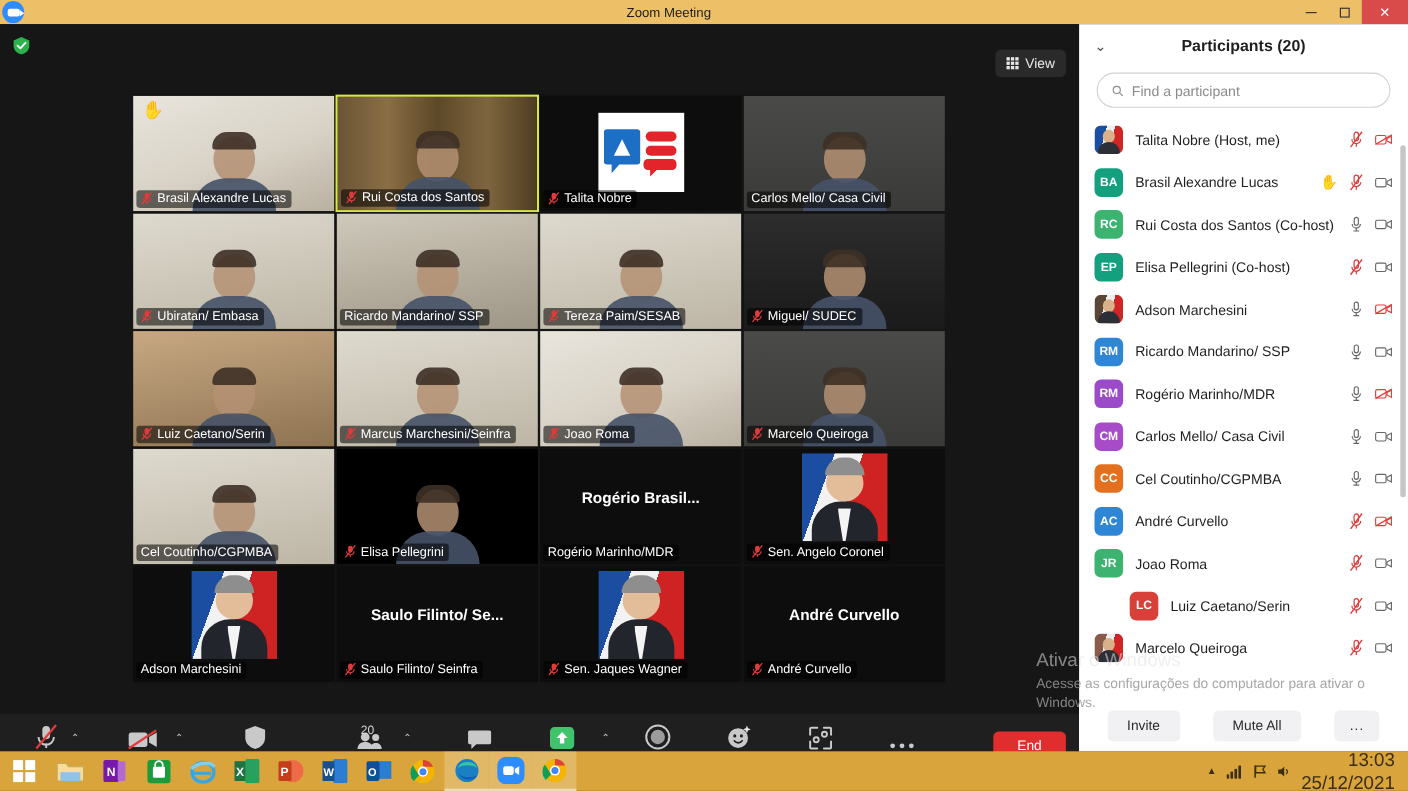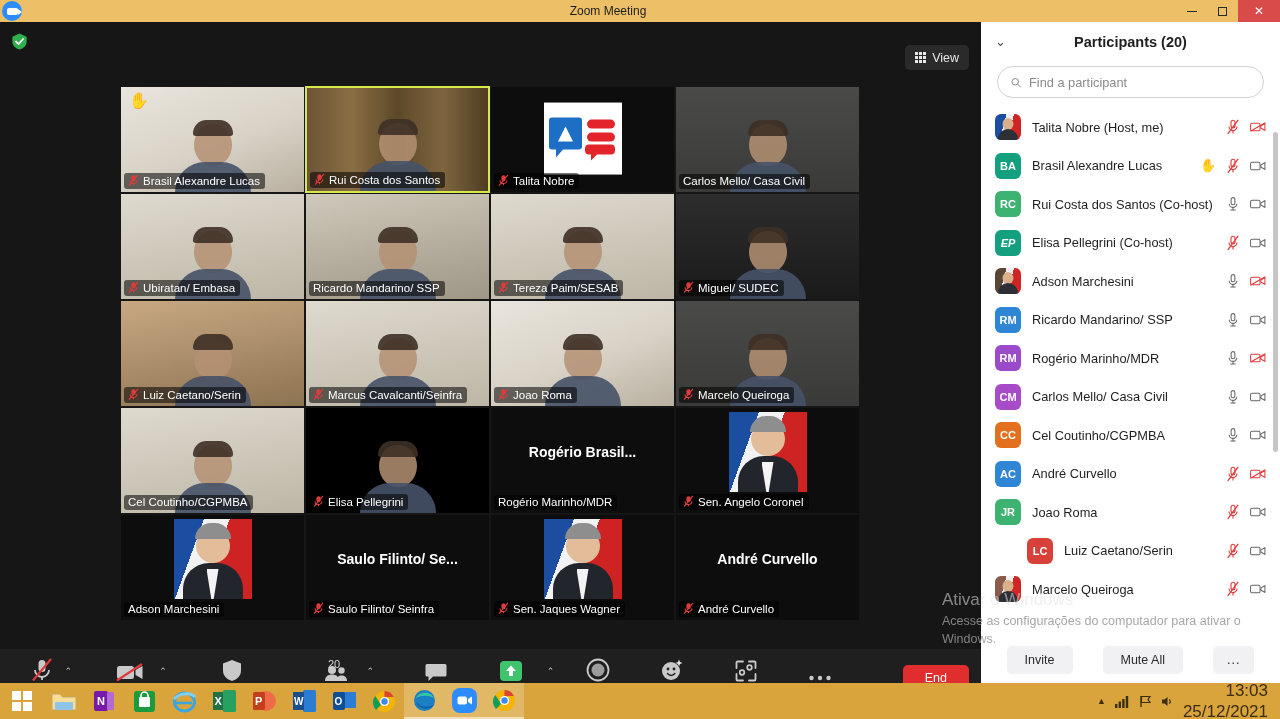--- a/index.html
+++ b/index.html
@@ -406,21 +406,21 @@
             <div style="position:absolute;left:50%;top:0px;transform:translateX(-50%);width:40px;height:16px;border-radius:20px 20px 4px 4px;background:rgba(62,48,38,0.9);"></div>
             <div style="position:absolute;left:50%;bottom:0;transform:translateX(-50%);width:76px;height:30px;border-radius:30px 30px 0 0;background:rgba(70,82,104,0.9);"></div>
           </div>
           <div class="tile-name">
             <svg class="mutemic" viewBox="0 0 16 18">
               <rect x="5" y="1.2" width="6" height="9" rx="3" fill="#e03b3b"></rect>
               <path d="M3 8.5 A5 5 0 0 0 13 8.5" stroke="#e03b3b" stroke-width="1.5" fill="none"></path>
               <line x1="8" y1="13" x2="8" y2="16" stroke="#e03b3b" stroke-width="1.5"></line>
               <line x1="1.5" y1="16.5" x2="14.5" y2="0.8" stroke="#e03b3b" stroke-width="1.7"></line>
             </svg>
-            <span>Marcus Cavalcanti/Seinfra</span>
+            <span>Marcus Marchesini/Seinfra</span>
           </div>
         </div>
         <div class="tile">
           <div class="tile-media bg-a"></div>
           <div style="position: absolute; left: 50%; bottom: 0px; transform: translateX(-50%); width: 72px; height: 72px;">
             <div style="position:absolute;left:50%;top:4px;transform:translateX(-50%);width:38px;height:42px;border-radius:19px/22px;background:rgba(180,145,115,0.85);"></div>
             <div style="position:absolute;left:50%;top:0px;transform:translateX(-50%);width:40px;height:16px;border-radius:20px 20px 4px 4px;background:rgba(62,48,38,0.9);"></div>
             <div style="position:absolute;left:50%;bottom:0;transform:translateX(-50%);width:76px;height:30px;border-radius:30px 30px 0 0;background:rgba(70,82,104,0.9);"></div>
           </div>
           <div class="tile-name">
@@ -752,21 +752,21 @@
             </span>
             <span class="slot">
               <svg width="17" height="12" viewBox="0 0 22 14">
                 <rect x="0.8" y="1.8" width="13" height="10.5" rx="2" fill="none" stroke="#666" stroke-width="1.4"></rect>
                 <path d="M15 5.5 L20.5 2.5 V11.5 L15 8.5 Z" fill="none" stroke="#666" stroke-width="1.4"></path>
               </svg>
             </span>
           </div>
         </div>
         <div class="prow">
-          <div class="pav" style="background:#13a07e;font-style:italic;">EP</div>
+          <div class="pav" style="background:#13a07e;">EP</div>
           <div class="pname">Elisa Pellegrini (Co-host)</div>
           <div class="picons">
             <span class="slot">
               <svg width="14" height="16" viewBox="0 0 16 20">
                 <rect x="5.5" y="1.5" width="5" height="9.5" rx="2.5" fill="none" stroke="#e03b3b" stroke-width="1.4"></rect>
                 <path d="M3 9.5 A5 5 0 0 0 13 9.5" stroke="#e03b3b" stroke-width="1.4" fill="none"></path>
                 <line x1="8" y1="14" x2="8" y2="18" stroke="#e03b3b" stroke-width="1.4"></line>
                 <line x1="1.5" y1="18.5" x2="14.5" y2="1" stroke="#e03b3b" stroke-width="1.6"></line>
               </svg>
             </span>

